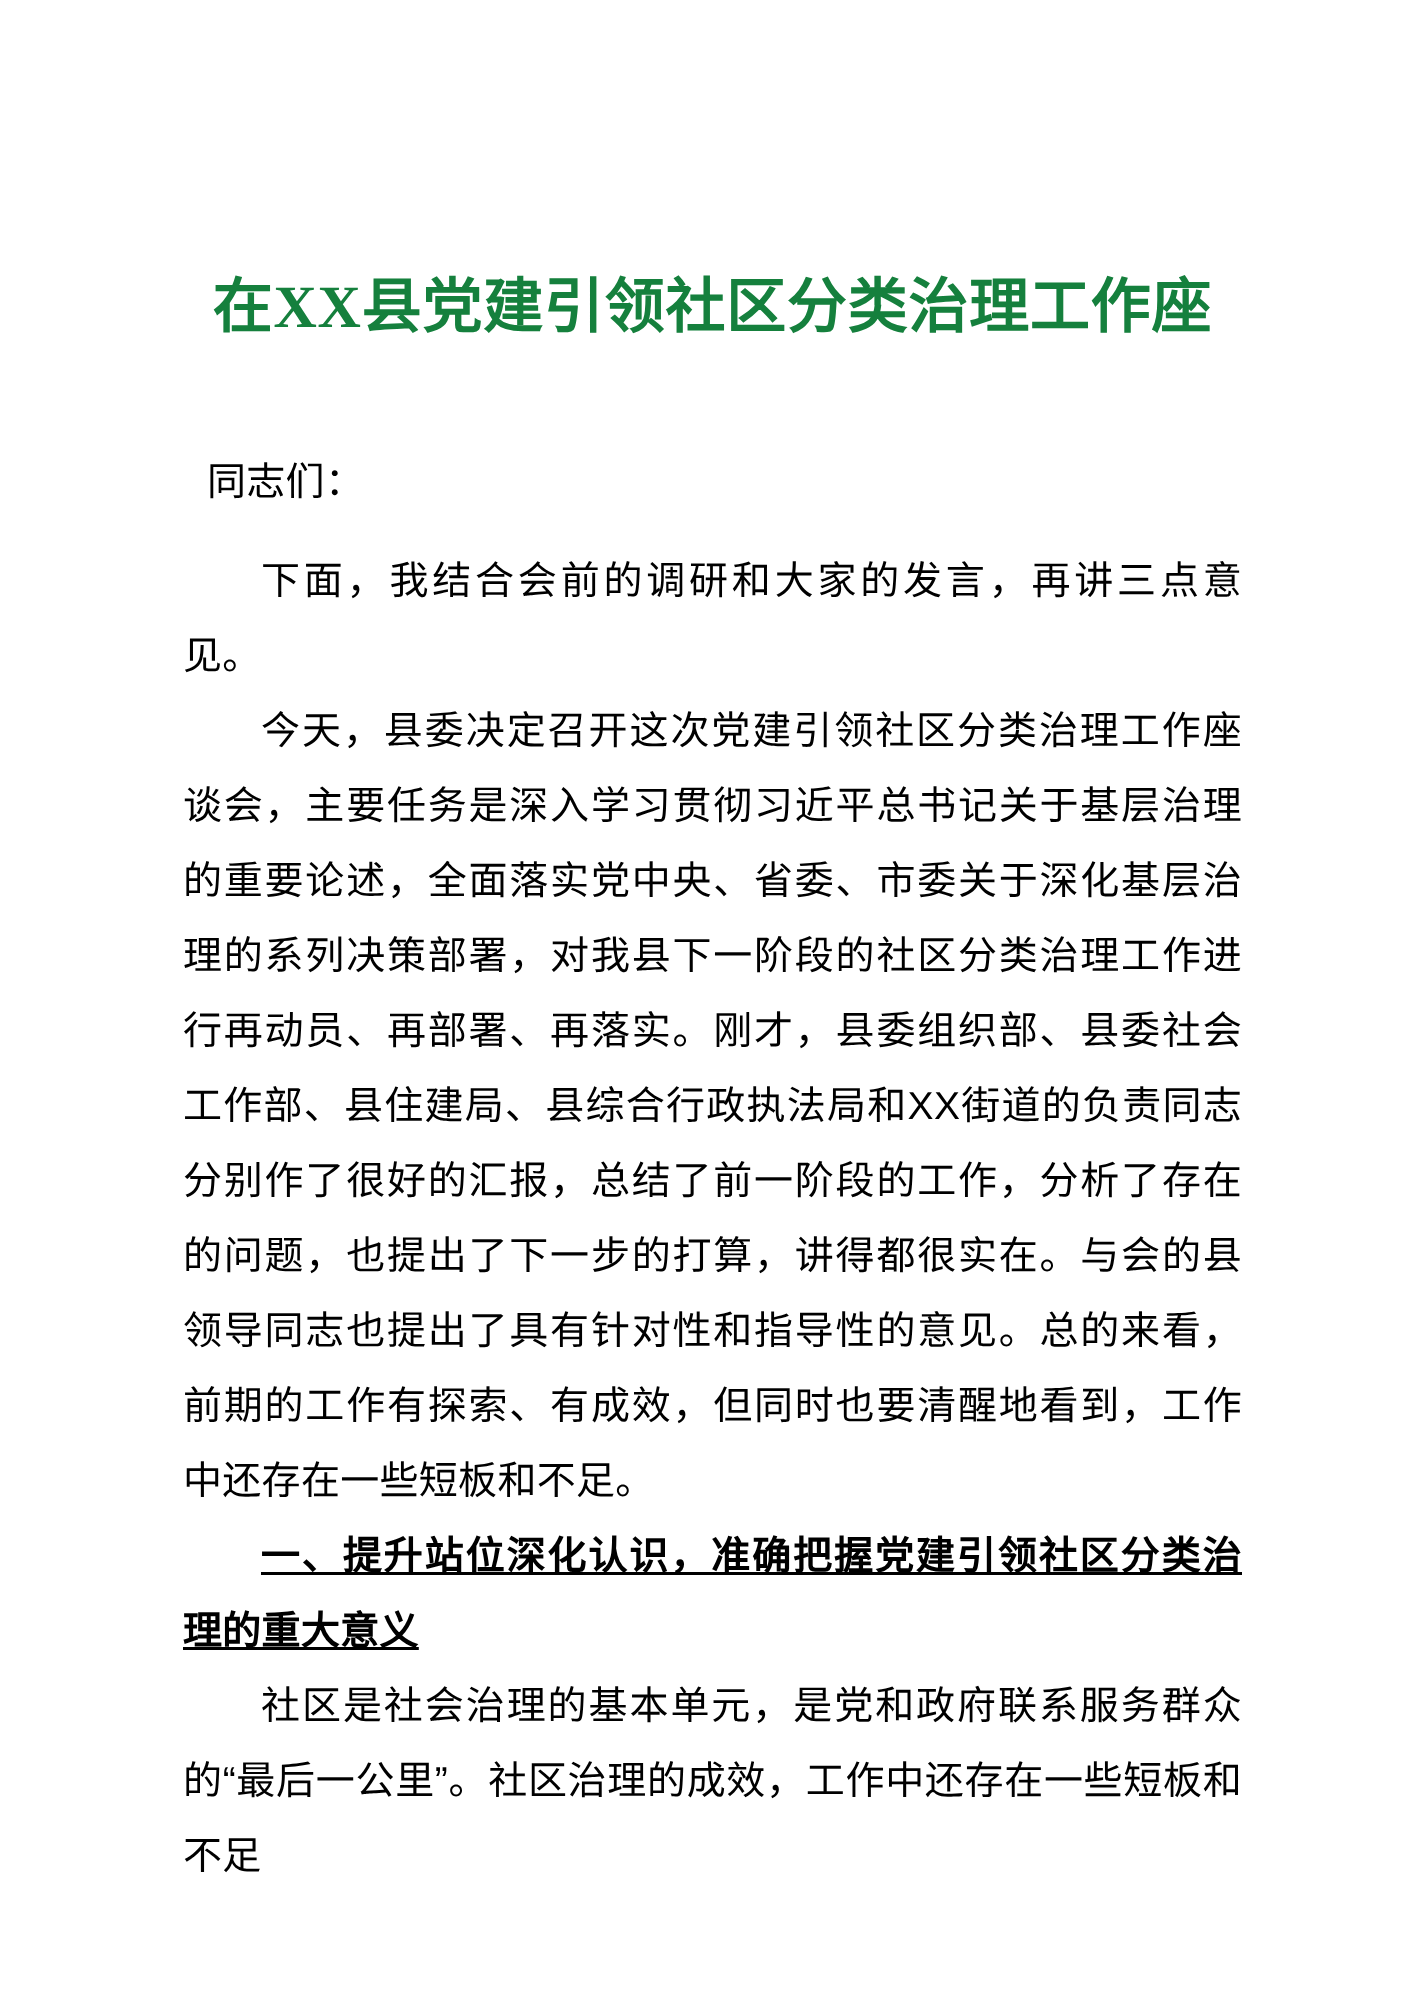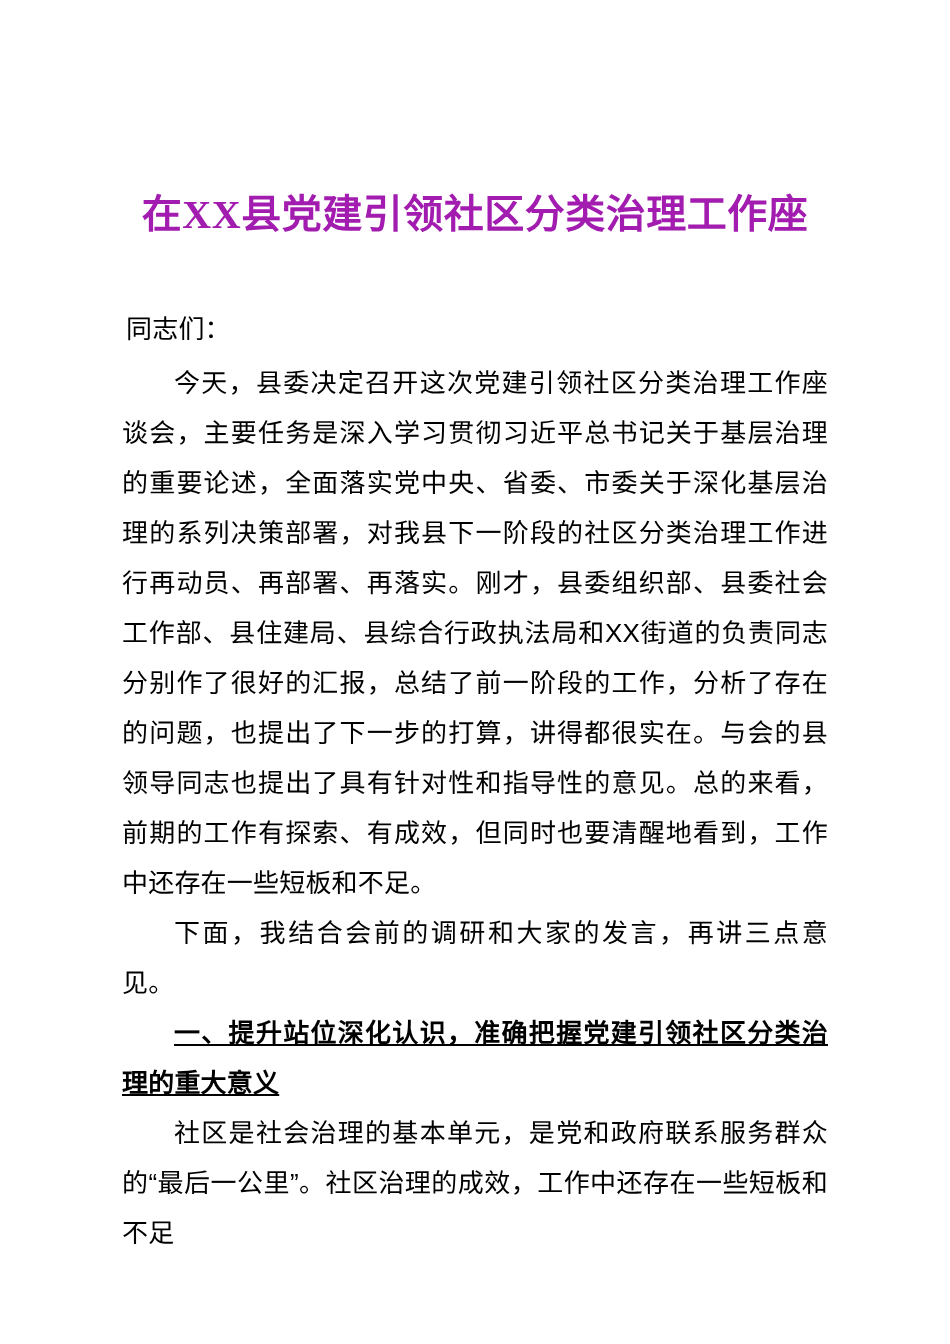--- a/index.html
+++ b/index.html
@@ -22,36 +22,36 @@
 
   .content {
     position: absolute;
     left: 122px;
     top: 0;
     width: 706px;
   }
 
   
   .doc-title {
-    margin: 14px;
+    margin: 4px;
     padding: 0;
     font-family: "Liberation Serif", "DejaVu Serif", serif;
     font-weight: 700;
     font-size: 40px;
     line-height: 58px;
     text-align: center;
     letter-spacing: 0.5px;
-    color: #a21caf;
+    color: #15803d;
     padding-top: 172px;
     -webkit-font-smoothing: antialiased;
   }
 
   
   .salutation {
-    margin: 4px;
+    margin: 16px;
     padding: 0;
     font-size: 26px;
     line-height: 50px;
     text-align: justify;
     text-justify: inter-ideograph;
     letter-spacing: 0.2px;
     padding-top: 46px;
   }
 
   .para {
@@ -88,22 +88,22 @@
 
 <div class="page">
   <div class="content">
 
     <h1 class="doc-title">
       <span>在XX县党建引领社区分类治理工作座</span><br>
     </h1>
 
     <p class="salutation">同志们：</p>
 
+    <p class="para">下面，我结合会前的调研和大家的发言，再讲三点意见。</p>
+
     <p class="para">今天，县委决定召开这次党建引领社区分类治理工作座谈会，主要任务是深入学习贯彻习近平总书记关于基层治理的重要论述，全面落实党中央、省委、市委关于深化基层治理的系列决策部署，对我县下一阶段的社区分类治理工作进行再动员、再部署、再落实。刚才，县委组织部、县委社会工作部、县住建局、县综合行政执法局和XX街道的负责同志分别作了很好的汇报，总结了前一阶段的工作，分析了存在的问题，也提出了下一步的打算，讲得都很实在。与会的县领导同志也提出了具有针对性和指导性的意见。总的来看，前期的工作有探索、有成效，但同时也要清醒地看到，工作中还存在一些短板和不足。</p>
-
-    <p class="para">下面，我结合会前的调研和大家的发言，再讲三点意见。</p>
 
     <p class="section-heading">一、提升站位深化认识，准确把握党建引领社区分类治理的重大意义</p>
 
     <p class="para para-clipped">社区是社会治理的基本单元，是党和政府联系服务群众的“最后一公里”。社区治理的成效，工作中还存在一些短板和不足</p>
 
   </div>
 </div>
 
 </body></html>

